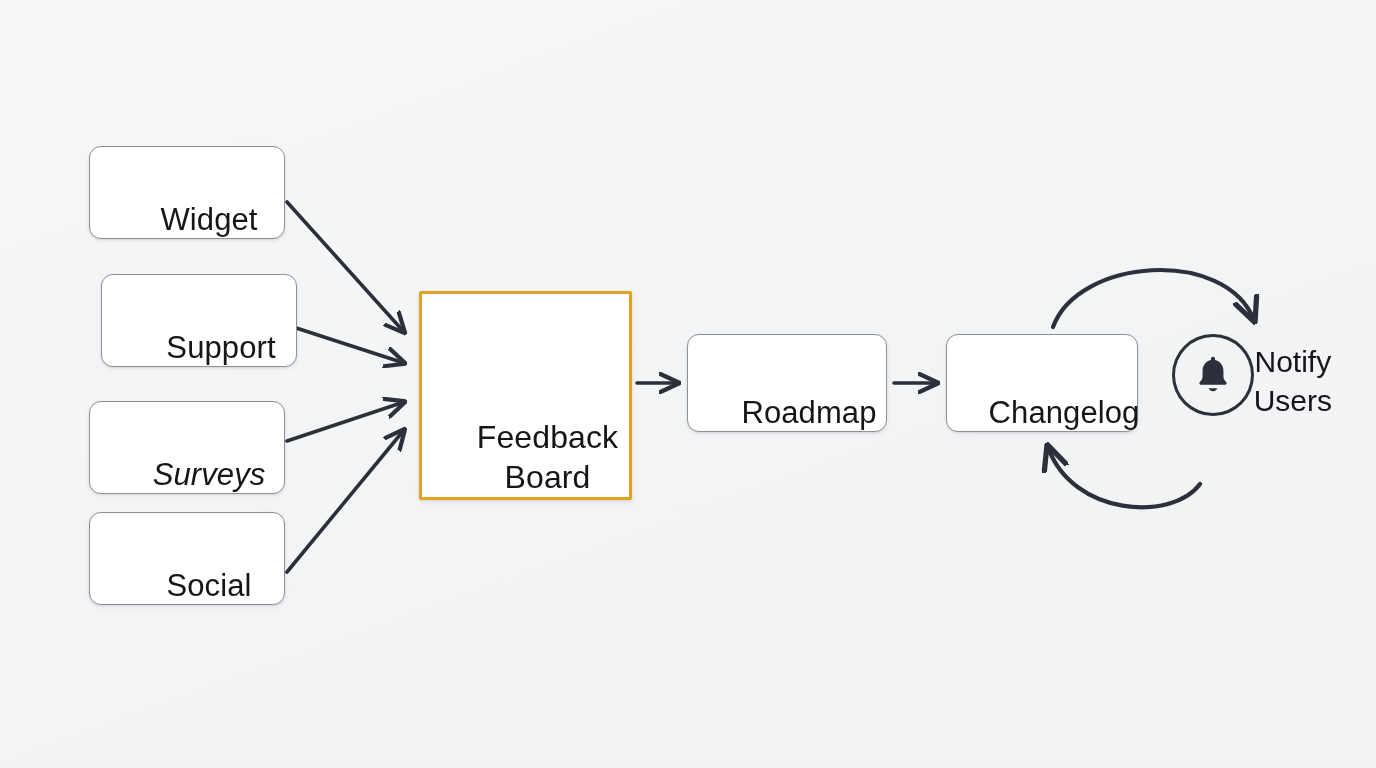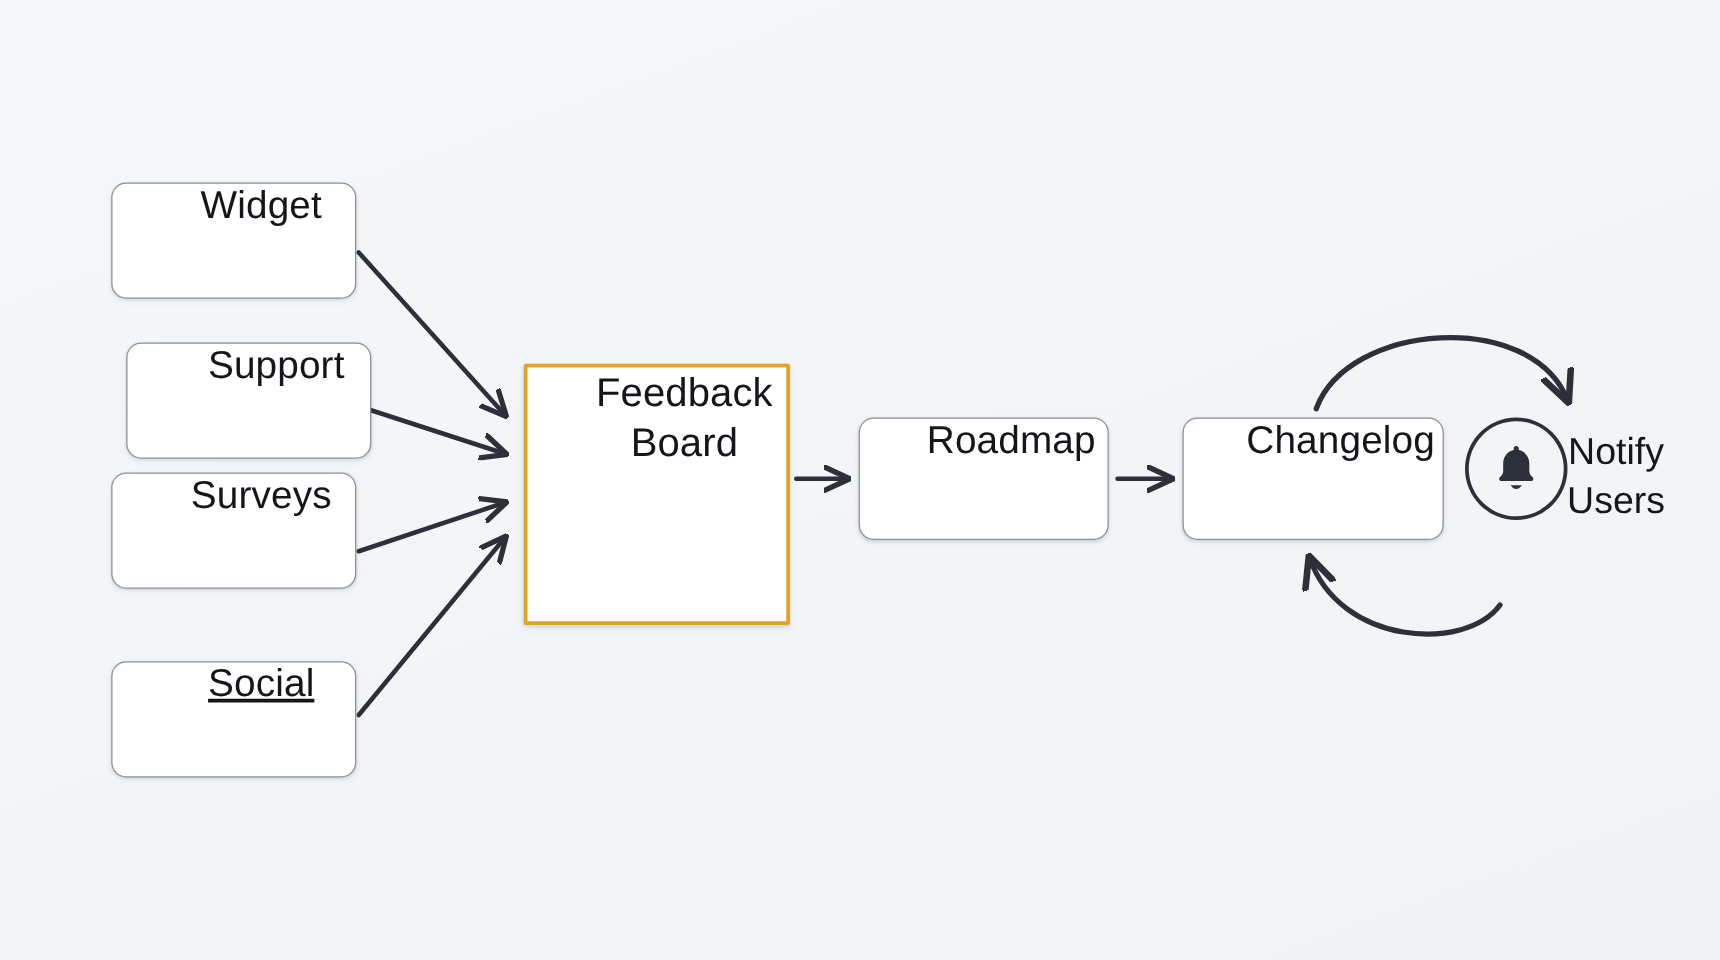--- a/index.html
+++ b/index.html
@@ -25,21 +25,21 @@
     left: 0;
     top: 0;
     width: 1376px;
     height: 768px;
     pointer-events: none;
   }
   .node {
     position: absolute;
     box-sizing: border-box;
     display: flex;
-    align-items: flex-start;
+    align-items: flex-end;
     justify-content: center;
     text-align: center;
     background: #ffffff;
     border: 1.6px solid #8b9099;
     border-radius: 12px;
     color: #14161a;
     box-shadow: 0 1px 2px rgba(22, 26, 32, 0.10), 0 2px 6px rgba(22, 26, 32, 0.05);
     padding-left: 44px;
   }
   .node-label {
@@ -47,22 +47,22 @@
     line-height: 1.12;
     letter-spacing: 0.1px;
     font-weight: 400;
     color: #14161a;
     white-space: pre-line;
   }
   
   .src { width: 196px; height: 93px; left: 89px; }
   #node-widget  { top: 146px; }
   #node-support { top: 274px; margin-left: 12px; }
-  #node-surveys { top: 378px; }
-  #node-social  { top: 529px; text-decoration: underline; }
+  #node-surveys { top: 401px; font-style: italic; }
+  #node-social  { top: 512px; }
 
   
   #node-feedback {
     left: 419px;
     top: 279px;
     width: 213px;
     height: 209px;
     border: 3.4px solid #e0a326;
     border-radius: 2px;
     box-shadow: 0 1px 3px rgba(22, 26, 32, 0.10), 0 3px 8px rgba(22, 26, 32, 0.05);
@@ -72,21 +72,21 @@
 
   #node-roadmap {
     left: 687px;
     top: 334px;
     width: 200px;
     height: 98px;
   }
   #node-changelog {
     left: 946px;
     top: 334px;
-    width: 209px;
+    width: 192px;
     height: 98px;
   }
 
   
   #node-notify {
     position: absolute;
     left: 1172px;
     top: 330px;
     width: 160px;
     display: flex;

